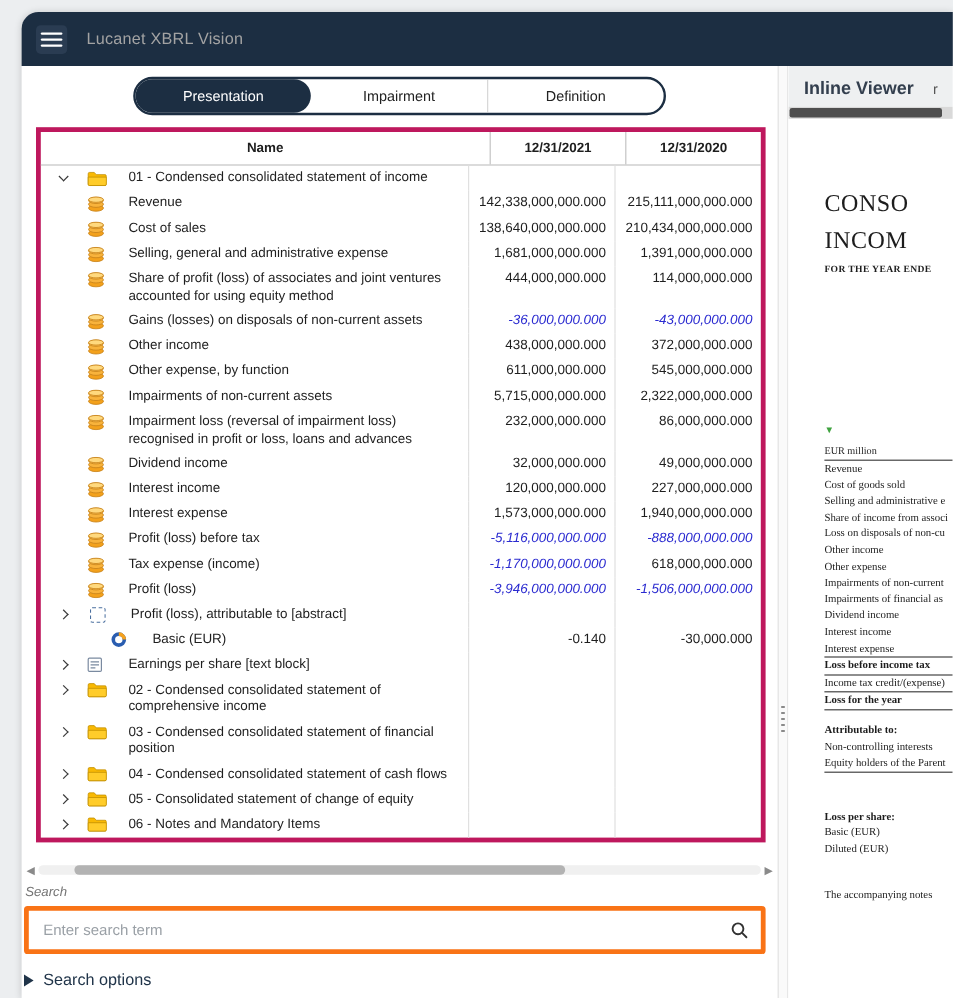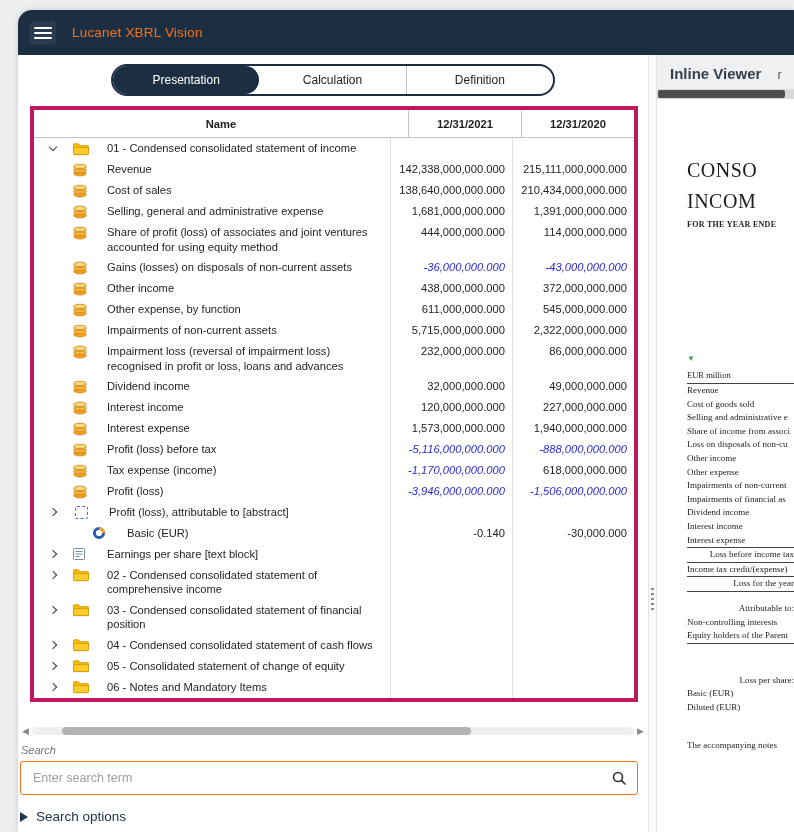--- a/index.html
+++ b/index.html
@@ -4,21 +4,21 @@
 <style>
   html,body{margin:0;padding:0;width:794px;height:832px;overflow:hidden;background:#eceef0;
     font-family:"Liberation Sans",sans-serif;}
   .app{position:absolute;left:18px;top:10px;right:0;bottom:0;background:#fff;
     border-top-left-radius:14px;box-shadow:0 0 6px rgba(0,0,0,.15);}
   
   .topbar{height:45px;background:#1c2e42;border-top-left-radius:14px;display:flex;align-items:center;}
   .hamburger{width:26px;height:24px;margin-left:12px;border:none;background:#2a3c52;border-radius:4px;
     display:flex;flex-direction:column;justify-content:center;gap:3px;padding:0 4px;cursor:pointer;}
   .hamburger span{display:block;height:2px;background:#fff;border-radius:1px;}
-  .app-title{color:#f97316;font-size:13.5px;margin-left:16px;letter-spacing:.2px;}
+  .app-title{color:#a3a3a3;font-size:13.5px;margin-left:16px;letter-spacing:.2px;}
   
   .content{position:absolute;top:45px;bottom:0;left:0;right:0;display:flex;}
   .left-pane{width:630px;display:flex;flex-direction:column;overflow:hidden;}
   .splitter{width:7px;background:#fafafa;border-left:1px solid #e3e3e3;border-right:1px solid #e3e3e3;
     display:flex;align-items:center;justify-content:center;}
   .splitter-dots{width:3px;height:22px;margin-top:310px;
     background:repeating-linear-gradient(#8a8a8a 0 2px,transparent 2px 5px);}
   .right-pane{flex:1;display:flex;flex-direction:column;overflow:hidden;background:#fff;}
   
   .tabs-wrap{padding-top:9px;display:flex;justify-content:center;}
@@ -48,21 +48,21 @@
   .icon{width:18px;height:15px;flex:none;margin:0 5px 0 0;display:inline-flex;align-items:center;}
   .icon.abstract-box{width:11px;height:11px;border:1.2px dashed #4a6f9f;border-radius:2px;margin:1px 9px 0 3px;}
   
   .hscroll{height:14px;display:flex;align-items:center;padding:0 4px;gap:3px;}
   .hs-arrow{font-size:9px;color:#8a8a8a;line-height:1;cursor:pointer;}
   .hs-track{flex:1;height:8px;background:#f0f0f0;border-radius:4px;position:relative;}
   .hs-thumb{position:absolute;left:5%;width:68%;top:0;height:8px;background:#b3b3b3;border-radius:4px;cursor:grab;}
   
   .search-sec{padding:4px 10px 8px 2px;}
   .search-label{font-size:11px;color:#757575;margin:2px 0 5px 1px;font-style:italic;}
-  .search-box{display:flex;align-items:center;height:32px;border:1px solid #f97316;border-radius:3px;
+  .search-box{display:flex;align-items:center;height:32px;border:4px solid #f97316;border-radius:3px;
     background:#fff;padding:0 10px;}
   .search-box input{flex:1;border:none;outline:none;font-size:12.5px;color:#333;
     font-family:"Liberation Sans",sans-serif;background:transparent;}
   .search-box input::placeholder{color:#9aa0a6;}
   .search-options{margin-top:14px;display:flex;align-items:center;gap:8px;color:#203449;
     font-size:13.5px;cursor:pointer;}
   .tri{width:0;height:0;border-left:8px solid #203449;border-top:5px solid transparent;
     border-bottom:5px solid transparent;}
   
   .iv-top{background:#eef0f1;padding:10px 0 7px 13px;display:flex;align-items:baseline;gap:16px;}
@@ -70,21 +70,21 @@
   .iv-suffix{font-size:12px;color:#555;}
   .iv-scroll{height:10px;background:#d9d9d9;position:relative;}
   .iv-thumb{position:absolute;left:1px;top:1px;bottom:1px;width:93%;background:#4e4e4e;border-radius:2px;cursor:grab;}
   .doc{flex:1;background:#fff;padding:56px 0 0 30px;overflow:hidden;
     font-family:"Liberation Serif",serif;color:#1d1d1d;}
   .doc-title{font-size:20px;line-height:31px;letter-spacing:.5px;white-space:nowrap;}
   .doc-sub{font-size:8px;font-weight:bold;letter-spacing:.3px;margin-top:3px;white-space:nowrap;}
   .marker{color:#3fa33f;font-size:8px;margin-top:126px;line-height:8px;cursor:pointer;}
   .eur-head{font-size:8.5px;margin-top:7px;padding-bottom:3px;border-bottom:1px solid #444;white-space:nowrap;}
   .doc-row{font-size:9px;line-height:13.6px;white-space:nowrap;overflow:hidden;}
-  .doc-row.bold{font-weight:normal;text-align:right;}
+  .doc-row.bold{font-weight:bold;}
   .doc-row.rule{border-bottom:1px solid #444;}
   .doc-row.gap{margin-top:10px;}
   .doc-row.gap2{margin-top:30px;}
   .doc-foot{font-size:9px;margin-top:26px;white-space:nowrap;}
   .spacer{flex:1;}
 </style>
 </head>
 <body>
 
 <div class="app">
@@ -98,21 +98,21 @@
     <div class="app-title">Lucanet XBRL Vision</div>
   </div>
 
   <div class="content">
 
     <div class="left-pane">
 
       <div class="tabs-wrap">
         <div class="tabs">
           <div class="tab selected">Presentation</div>
-          <div class="tab">Calculation</div>
+          <div class="tab">Impairment</div>
           <div class="tab">Definition</div>
         </div>
       </div>
 
       <div class="tree-wrap">
         <div class="thead">
           <div class="th name">Name</div>
           <div class="th val">12/31/2021</div>
           <div class="th val">12/31/2020</div>
         </div>

